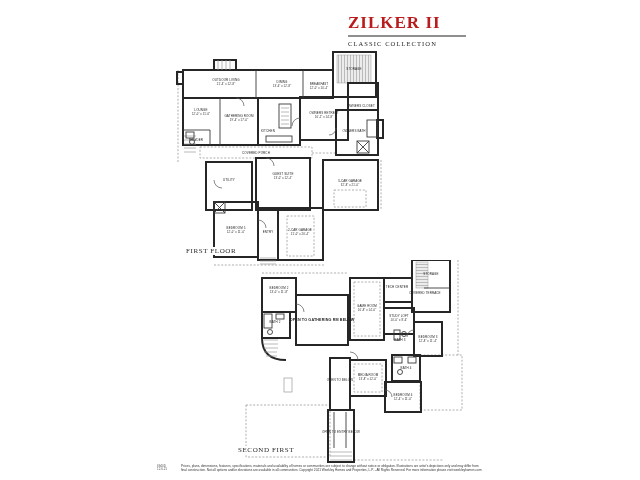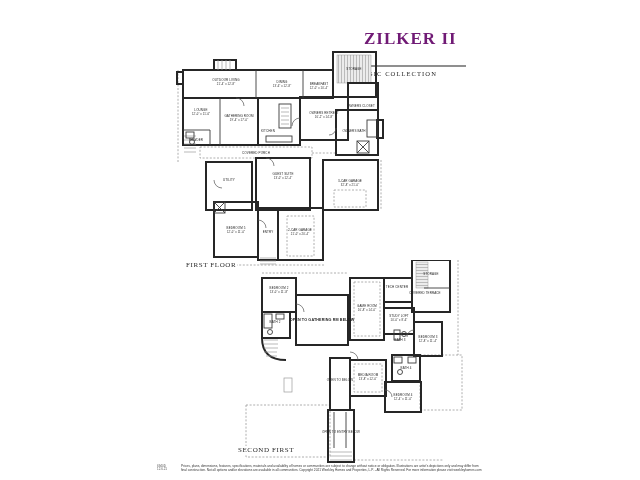--- a/index.html
+++ b/index.html
@@ -1,43 +1,43 @@
 <!DOCTYPE html>
 <html><head>
 <meta charset="utf-8">
 <style>
   html,body{margin:0;padding:0;background:#ffffff;}
   .page{position:relative;width:640px;height:480px;background:#fff;overflow:hidden;
         font-family:"Liberation Sans",sans-serif;}
 
   
   .title-block{position:absolute;left:348px;top:13px;width:130px;}
-  .plan-title{margin:16px;font-family:"Liberation Serif",serif;font-size:17px;font-weight:700;
-              letter-spacing:1px;color:#701a75;}
+  .plan-title{margin:0;font-family:"Liberation Serif",serif;font-size:17px;font-weight:700;
+              letter-spacing:1px;color:#b91c1c;}
   .title-rule{width:118px;height:2px;background:#8f8f8f;margin-top:2px;}
   .subtitle{margin-top:3px;font-family:"Liberation Serif",serif;font-size:6.5px;
             letter-spacing:1.1px;color:#1d1d1d;}
 
   
   .plan{position:absolute;}
   .plan svg{position:absolute;left:0;top:0;width:100%;height:100%;}
   .plan1{left:148px;top:50px;width:240px;height:218px;}
   .plan2{left:230px;top:260px;width:240px;height:205px;}
 
   
   .room-label{position:absolute;transform:translate(-50%,-50%) scale(.5);
               font-size:6px;line-height:1.25;color:#1f1f1f;text-align:center;
               white-space:nowrap;letter-spacing:.2px;}
   .room-label .dims{font-size:5.5px;color:#2a2a2a;}
   .room-label.big{font-weight:700;transform:translate(-50%,-50%) scale(.62);}
 
   
   .floor-label{position:absolute;font-family:"Liberation Serif",serif;font-size:7px;
                letter-spacing:.6px;color:#2b2b2b;background:#fff;padding:0 1px;}
-  .floor-label.first{left:185px;top:261px;}
+  .floor-label.first{left:185px;top:247px;}
   .floor-label.second{left:237px;top:446px;}
 
   
   .plan-code{position:absolute;left:157px;top:464px;font-size:6px;line-height:1.15;
              color:#555;transform:scale(.5);transform-origin:left top;}
   .disclaimer{position:absolute;left:181px;top:464px;width:880px;font-size:6.4px;
               line-height:1.2;color:#333;transform:scale(.5);transform-origin:left top;}
 
   
   .w2{stroke:#262626;stroke-width:2;fill:none;}

